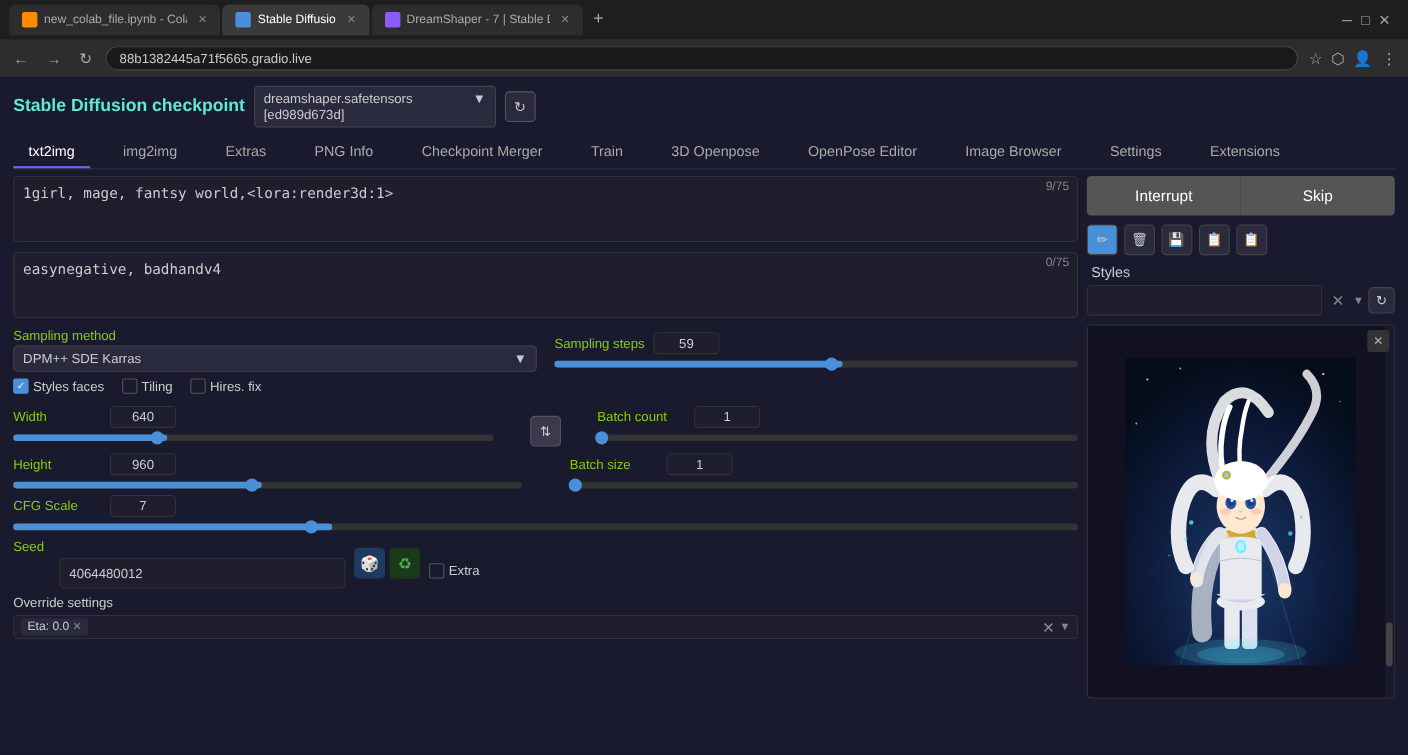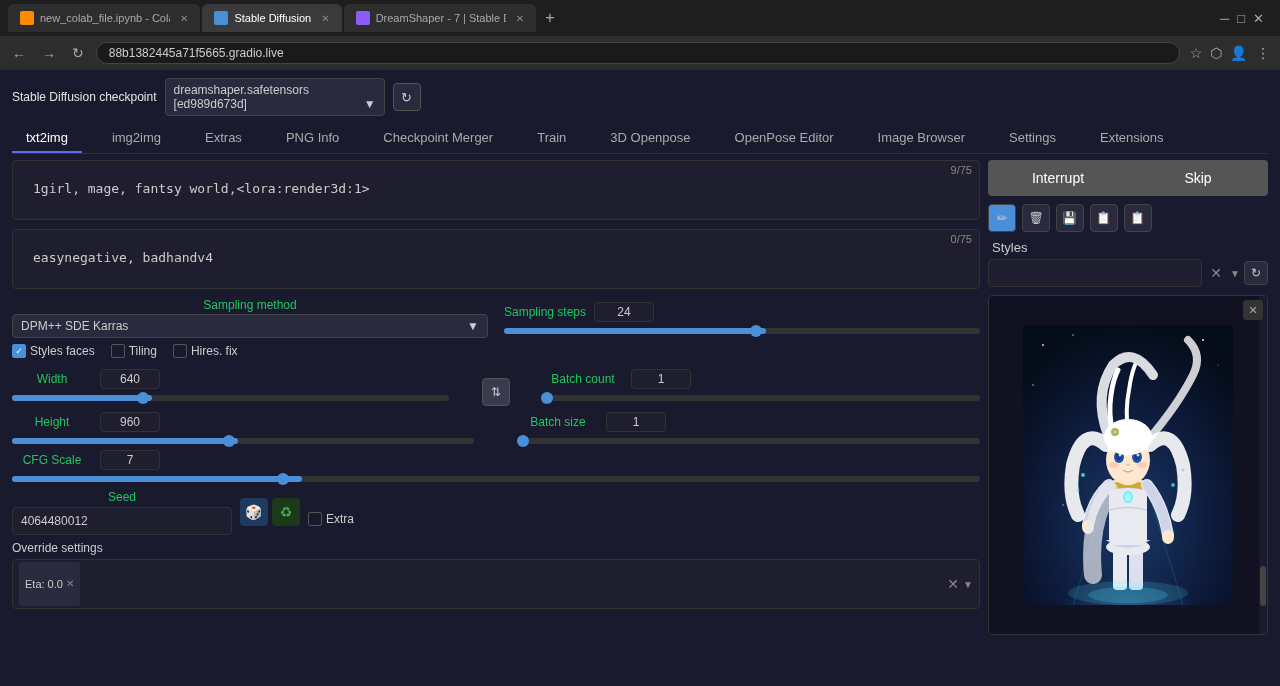--- a/index.html
+++ b/index.html
@@ -113,33 +113,34 @@
       overflow: hidden;
     }
 
     .checkpoint-row {
       display: flex;
       align-items: center;
       gap: 8px;
       margin-bottom: 8px;
     }
     .checkpoint-label {
-      font-size: 12px;
-      color: #e5e5e5;
+      font-size: 16px;
+      color: #5eead4;
+      font-weight: bold;
     }
     .checkpoint-select {
       background: #2a2a3e;
       border: 1px solid #444;
       border-radius: 4px;
       color: #ccc;
       padding: 4px 8px;
       font-size: 12px;
       width: 220px;
       display: flex;
-      align-items: flex-end;
+      align-items: flex-start;
       justify-content: space-between;
       cursor: pointer;
     }
     .refresh-btn {
       width: 28px;
       height: 28px;
       background: #2a2a3e;
       border: 1px solid #555;
       border-radius: 4px;
       display: flex;
@@ -188,21 +189,21 @@
     .prompt-container {
       position: relative;
       margin-bottom: 6px;
     }
     .prompt-textarea {
       width: 100%;
       background: #1e1e2e;
       border: 1px solid #333;
       border-radius: 4px;
       color: #ccc;
-      padding: 20px;
+      padding: 8px;
       font-size: 13px;
       resize: none;
       height: 60px;
     }
     .token-count {
       position: absolute;
       top: 4px;
       right: 8px;
       font-size: 11px;
       color: #888;
@@ -294,23 +295,22 @@
       border: 1px solid #444;
       border-radius: 4px;
       display: flex;
       align-items: center;
       justify-content: center;
       cursor: pointer;
       font-size: 12px;
     }
     .setting-label {
       font-size: 12px;
-      color: #22c55e;
+      color: #84cc16;
       min-width: 80px;
-      text-align: center;
     }
     .setting-value {
       background: #1e1e2e;
       border: 1px solid #333;
       border-radius: 4px;
       color: #ccc;
       padding: 2px 6px;
       font-size: 12px;
       width: 60px;
       text-align: center;
@@ -410,21 +410,21 @@
       border-radius: 4px;
       padding: 2px 6px;
       gap: 4px;
     }
     .override-tag {
       display: flex;
       align-items: flex-start;
       gap: 3px;
       background: #2a2a3e;
       border-radius: 3px;
-      padding: 16px 6px;
+      padding: 2px 6px;
       font-size: 11px;
       color: #ccc;
     }
     .override-tag-close {
       cursor: pointer;
       color: #888;
       font-size: 10px;
     }
     .override-clear {
       color: #888;
@@ -505,21 +505,21 @@
 <div class="browser-chrome">
 
   <div class="tab-bar">
     <div class="tab">
       <div class="tab-favicon orange"></div>
       <span style="font-size:11px;overflow:hidden;white-space:nowrap;max-width:130px;">new_colab_file.ipynb - Colabora...</span>
       <span class="tab-close">✕</span>
     </div>
     <div class="tab active">
       <div class="tab-favicon blue"></div>
-      <span style="font-size:11px;overflow:hidden;white-space:nowrap;max-width:130px;">Stable Diffusion</span>
+      <span style="font-size:11px;overflow:hidden;white-space:nowrap;max-width:130px;">Stable Diffusio</span>
       <span class="tab-close">✕</span>
     </div>
     <div class="tab">
       <div class="tab-favicon purple"></div>
       <span style="font-size:11px;overflow:hidden;white-space:nowrap;max-width:130px;">DreamShaper - 7 | Stable Diffusio...</span>
       <span class="tab-close">✕</span>
     </div>
     <div class="tab-new">+</div>
     <div style="margin-left:auto;display:flex;gap:8px;color:#aaa;padding-right:8px;">
       <span style="cursor:pointer;">─</span>
@@ -609,21 +609,21 @@
         <div class="section-left">
           <div class="setting-label">Sampling method</div>
           <div class="checkpoint-select" style="width:100%;margin-top:2px;">
             <span>DPM++ SDE Karras</span>
             <span>▼</span>
           </div>
         </div>
         <div class="section-right" style="padding-left:8px;">
           <div class="row-flex">
             <div class="setting-label">Sampling steps</div>
-            <div class="setting-value">24</div>
+            <div class="setting-value">59</div>
           </div>
           <div style="position:relative;height:6px;background:#333;border-radius:3px;margin-top:6px;">
             <div style="height:100%;background:#4a90d9;border-radius:3px;width:55%;"></div>
             <div style="width:12px;height:12px;background:#4a90d9;border-radius:50%;position:absolute;top:-3px;left:53%;transform:translateX(-50%);"></div>
           </div>
         </div>
       </div>
 
       <div class="checkbox-row" style="margin-top:6px;">
         <div class="checkbox-item">
@@ -695,21 +695,21 @@
         </div>
         <div style="position:relative;height:6px;background:#333;border-radius:3px;margin-top:6px;">
           <div style="height:100%;background:#4a90d9;border-radius:3px;width:30%;"></div>
           <div style="width:12px;height:12px;background:#4a90d9;border-radius:50%;position:absolute;top:-3px;left:28%;transform:translateX(-50%);"></div>
         </div>
       </div>
 
       <div class="seed-row" style="margin-top:8px;">
         <div style="flex:0 0 auto;">
           <div class="setting-label" style="margin-bottom:3px;">Seed</div>
-          <input class="seed-input" type="text" style="width: 220px;" value="4064480012">
+          <input class="seed-input" type="text" style="width: 260px; margin-left: 42px;" value="4064480012">
         </div>
         <div style="display:flex;gap:4px;align-items:flex-end;padding-bottom:2px;">
           <button class="seed-btn dice">🎲</button>
           <button class="seed-btn recycle" style="color:#4caf50;background:#1a3a1a;">♻</button>
           <div class="checkbox-item" style="margin-left:4px;align-items:center;">
             <div class="checkbox-box"></div>
             <span>Extra</span>
           </div>
         </div>
       </div>

